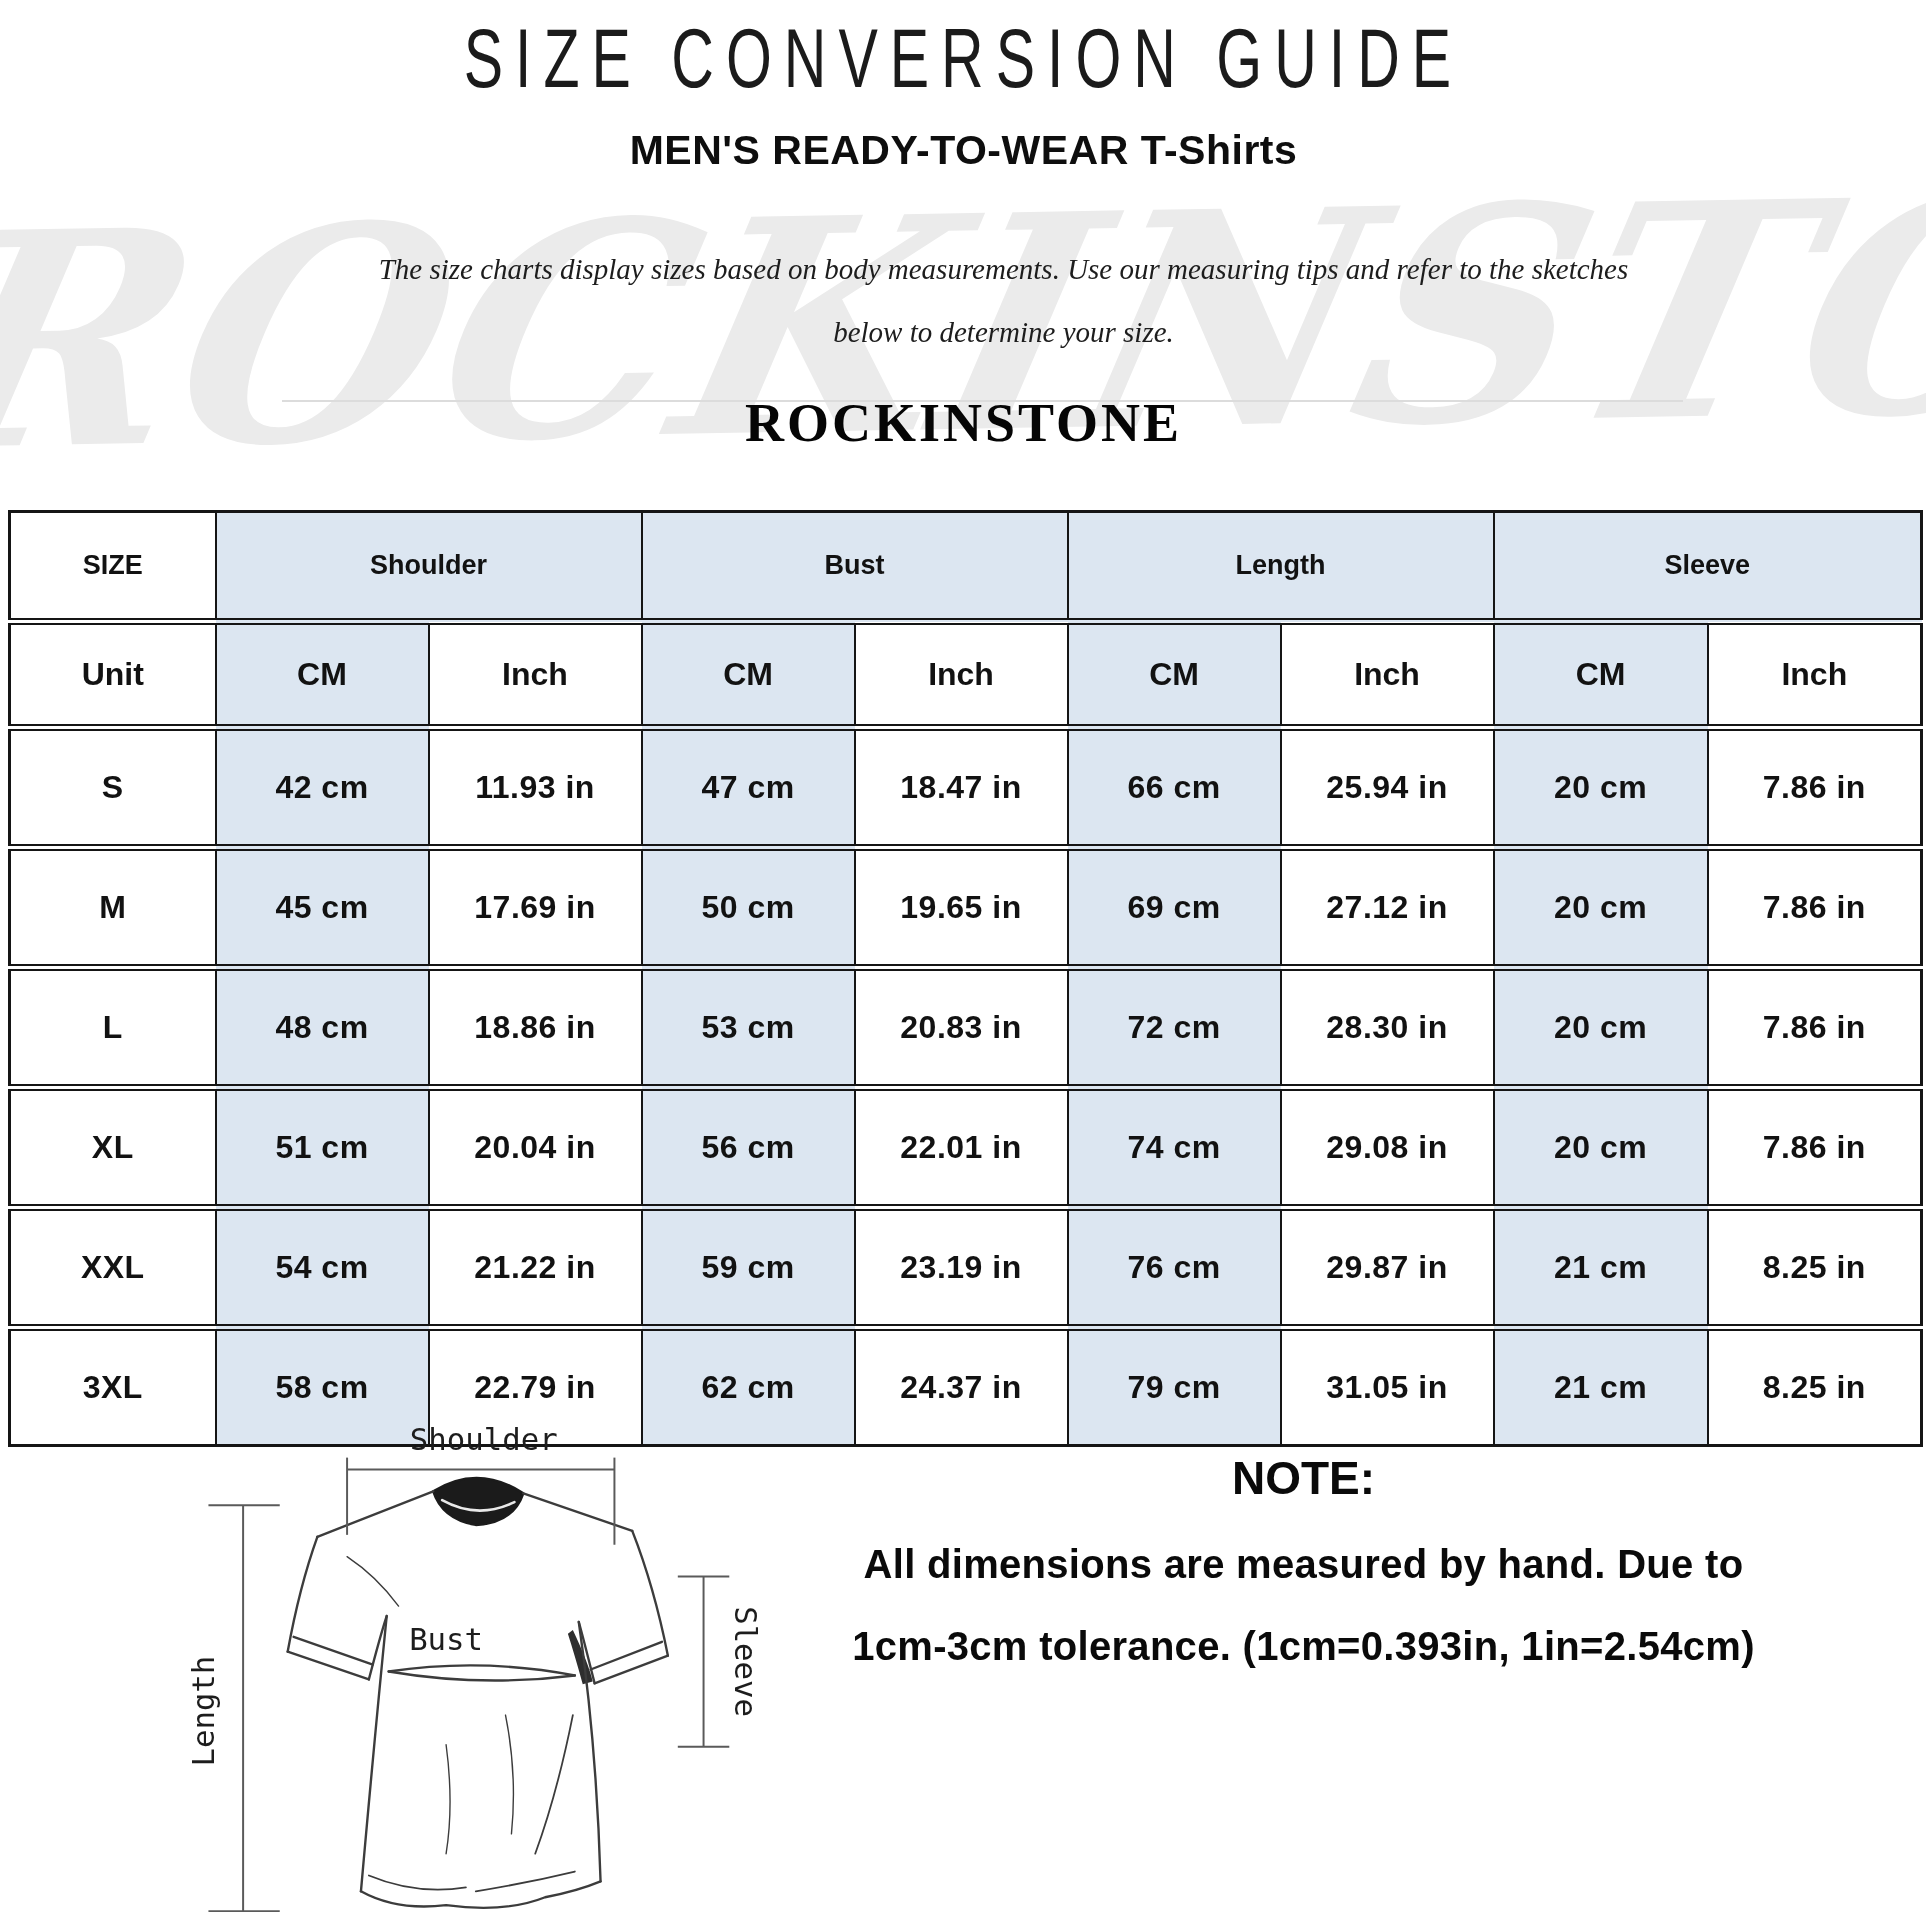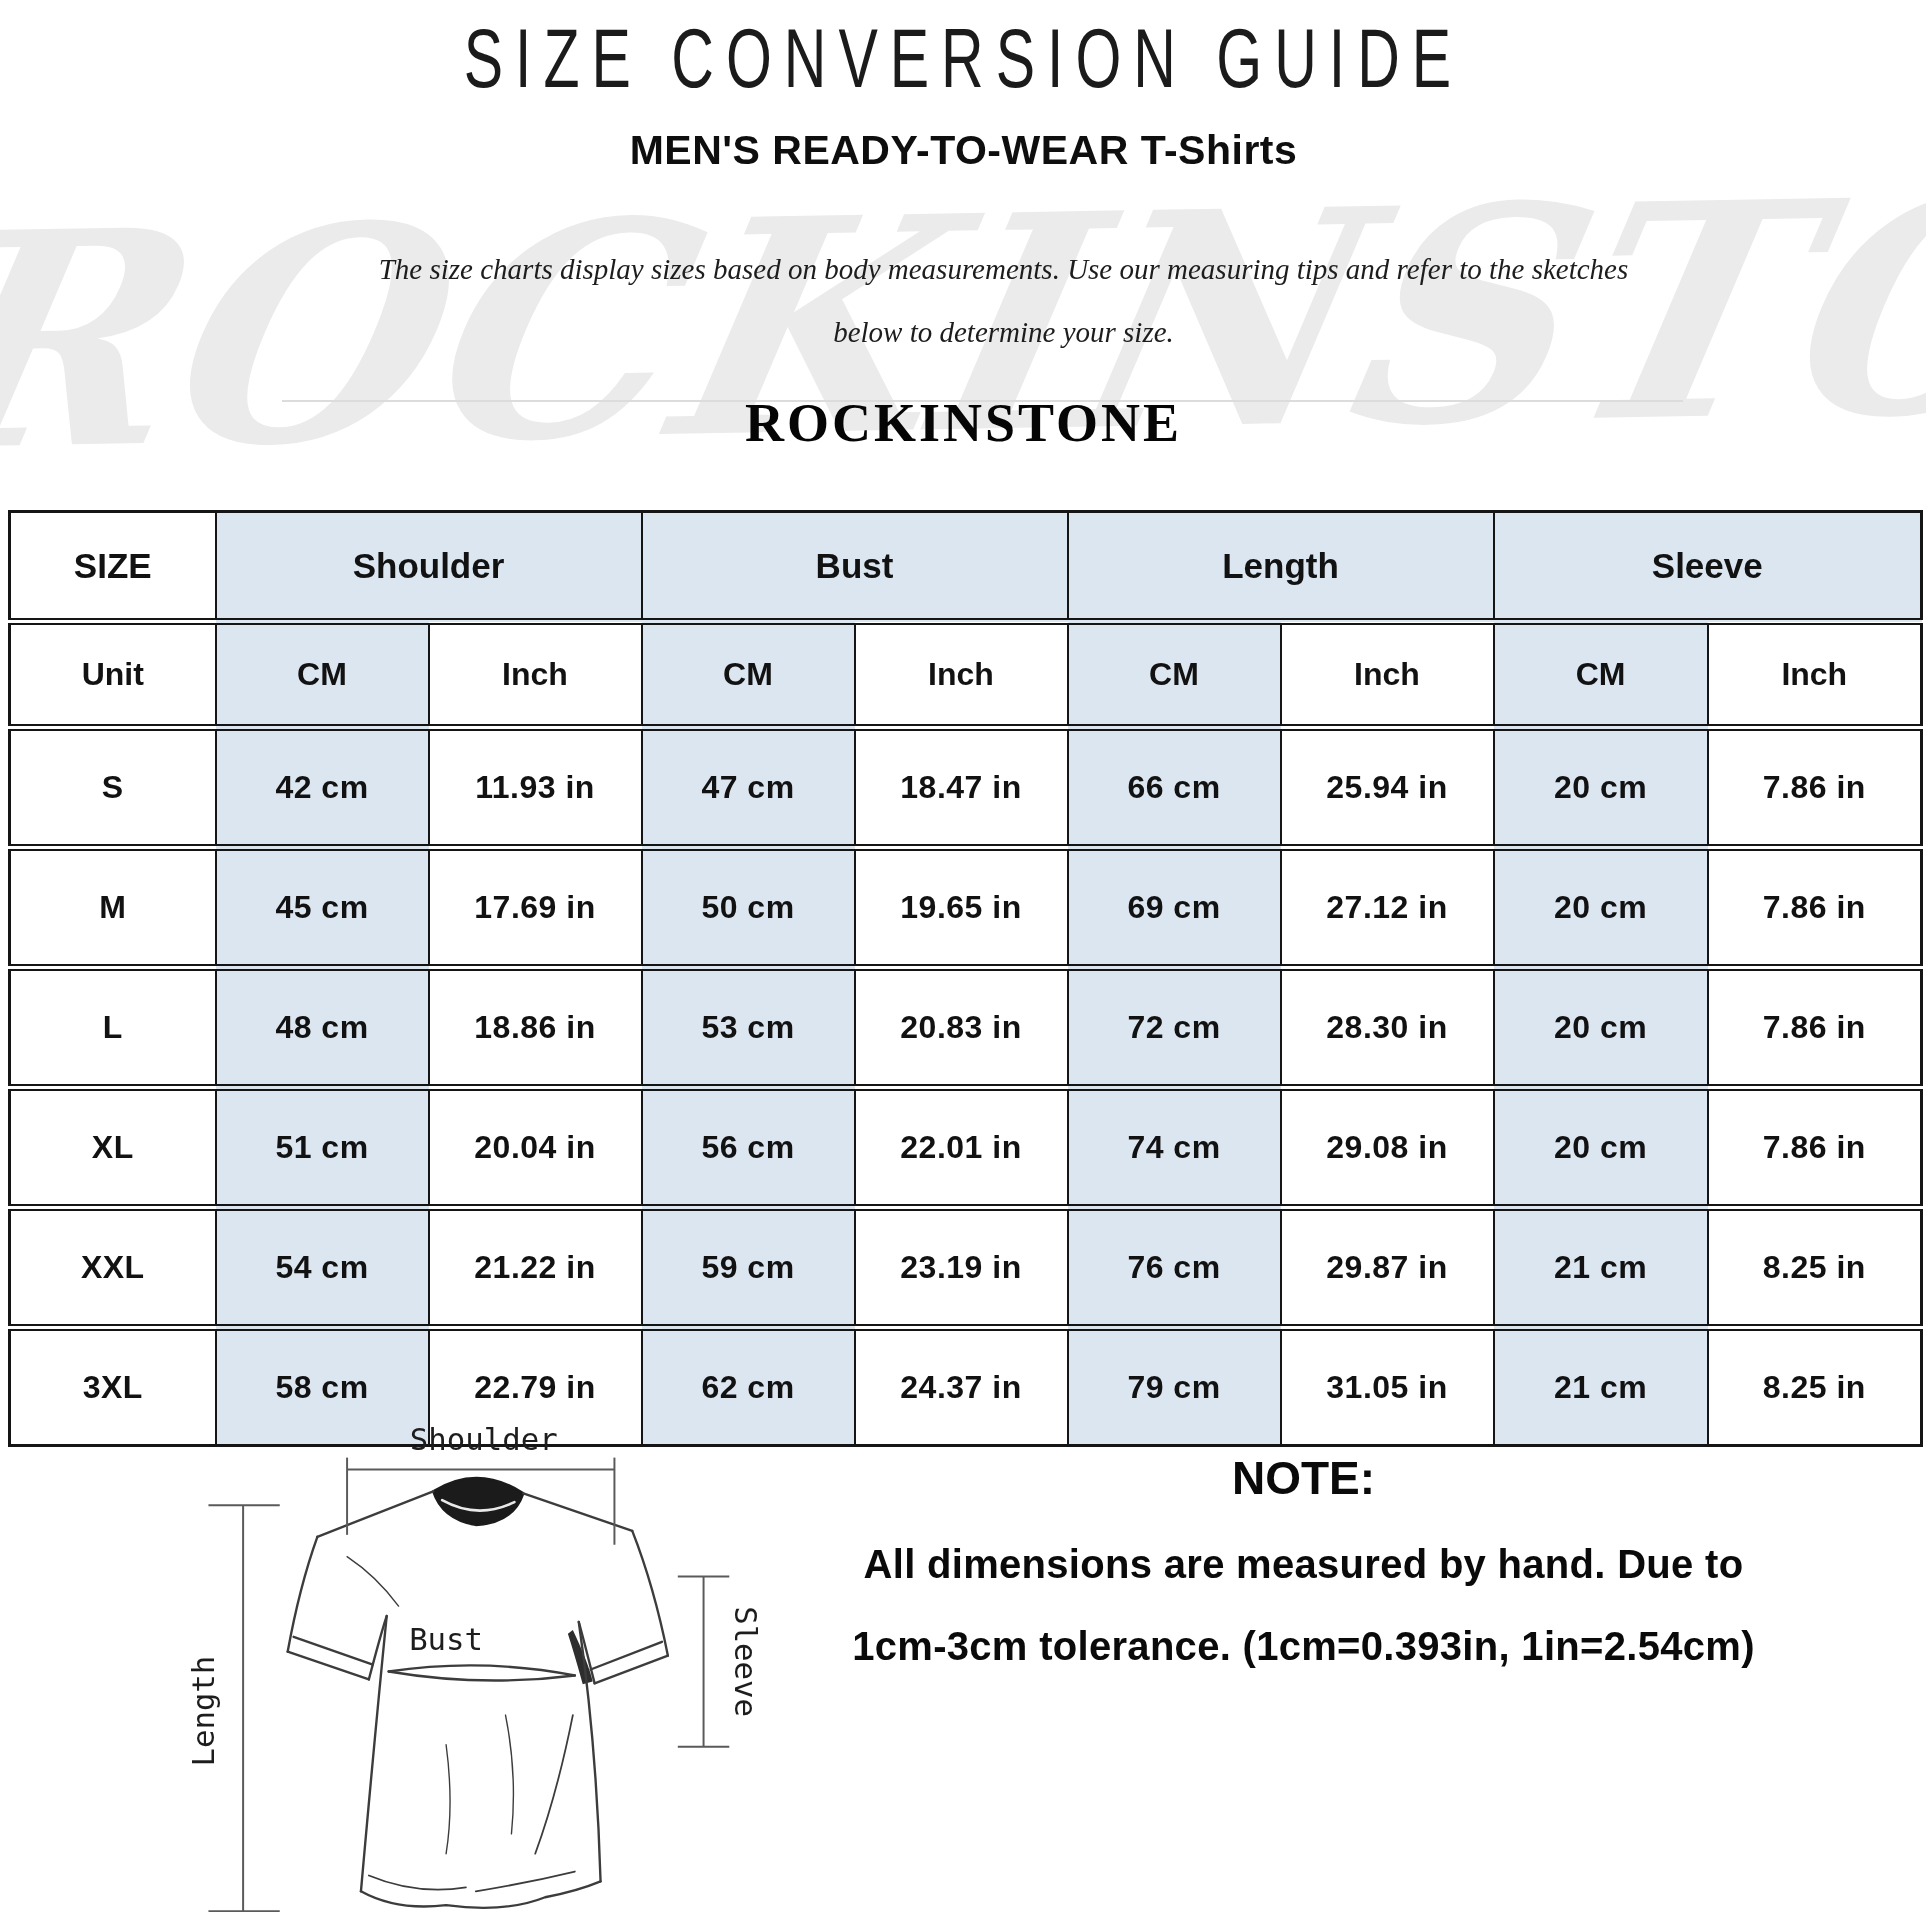--- a/index.html
+++ b/index.html
@@ -36,21 +36,21 @@
     letter-spacing:3px;color:#050505;
   }
   
   .size-table{
     position:absolute;top:510px;left:8px;width:1911px;
     border-collapse:collapse;table-layout:fixed;text-align:center;
     border:3px solid #151515;font-weight:700;color:#121212;
   }
   .size-table td{border:2px solid #151515;vertical-align:middle;padding:0;}
   .size-table tr + tr td{border-top:7px double #151515;}
-  .r-head td{height:105px;font-size:35px;}
+  .r-head td{height:105px;font-size:27px;}
   .r-unit td{height:99px;font-size:32px;}
   .r-data td{height:113px;font-size:32px;letter-spacing:0.5px;}
   .b{background:#dce6f1;}
   .w{background:#ffffff;}
   
   .sketch{position:absolute;left:149px;top:1418px;width:614px;height:506px;}
   .note{position:absolute;left:764px;top:1451px;width:1079px;text-align:center;}
   .note-h{font-size:46px;font-weight:700;color:#0a0a0a;}
   .note-line{font-size:40px;font-weight:700;margin-top:36px;line-height:46px;color:#0a0a0a;letter-spacing:0.3px;}
 </style>

